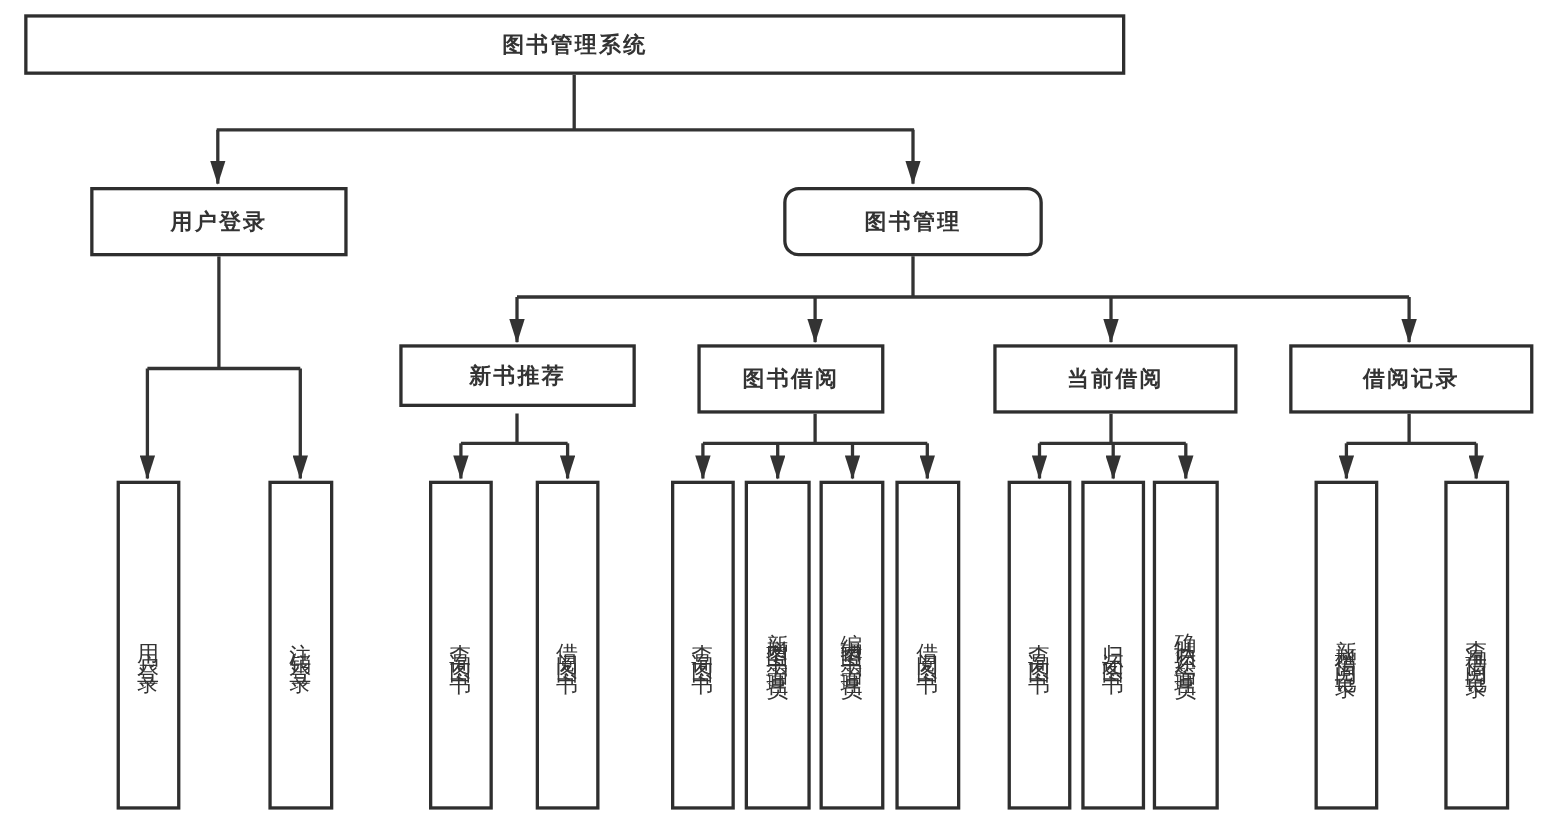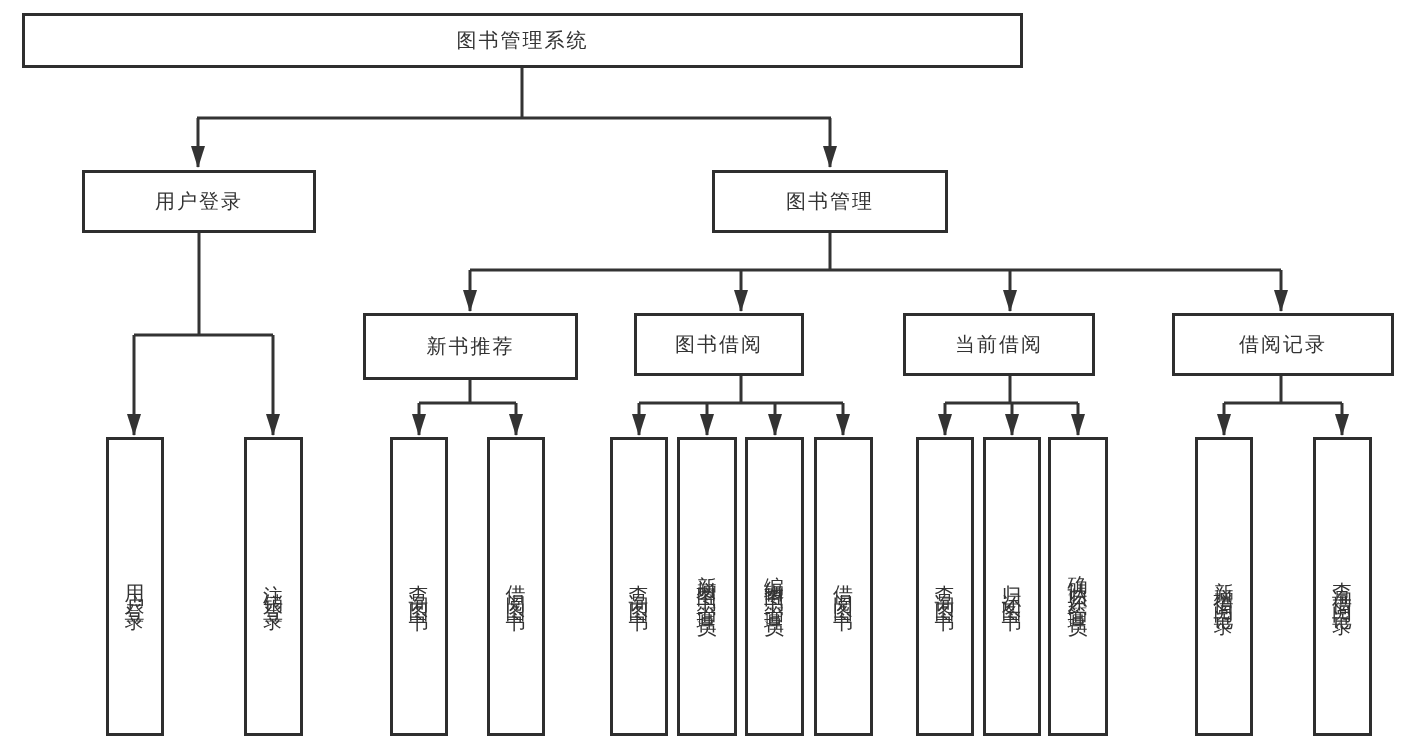--- a/index.html
+++ b/index.html
@@ -27,20 +27,21 @@
     display: flex;
     align-items: center;
     justify-content: center;
     color: #333333;
   }
   .h-label {
     font-size: 20px;
     letter-spacing: 2px;
     color: #333333;
     white-space: nowrap;
+    font-weight: bold;
   }
   .leaf {
     width: 58px;
     top: 437px;
     height: 299px;
   }
   .v-label {
     writing-mode: vertical-rl;
     text-orientation: mixed;
     font-size: 20px;
@@ -105,31 +106,31 @@
     <line x1="1342" y1="403" x2="1342" y2="435" stroke="#333333" stroke-width="3" marker-end="url(#arrow)"></line>
   </svg>
 
   <div class="box" style="left:22px; top:13px; width:1001px; height:55px;">
     <span class="h-label">图书管理系统</span>
   </div>
 
   <div class="box" style="left:82px; top:170px; width:234px; height:63px;">
     <span class="h-label">用户登录</span>
   </div>
-  <div class="box" style="left:712px; top:170px; width:236px; height:63px;">
+  <div class="box" style="left:712px; top:170px; width:236px; height:63px;border-radius:14px;">
     <span class="h-label">图书管理</span>
   </div>
 
-  <div class="box" style="left:363px; top:313px; width:215px; height:67px;">
+  <div class="box" style="left:363px; top:313px; width:215px; height:57px;">
     <span class="h-label">新书推荐</span>
   </div>
   <div class="box" style="left:634px; top:313px; width:170px; height:63px;">
     <span class="h-label">图书借阅</span>
   </div>
-  <div class="box" style="left:903px; top:313px; width:192px; height:63px;">
+  <div class="box" style="left:903px; top:313px; width:222px; height:63px;">
     <span class="h-label">当前借阅</span>
   </div>
   <div class="box" style="left:1172px; top:313px; width:222px; height:63px;">
     <span class="h-label">借阅记录</span>
   </div>
 
   <div class="box leaf" style="left:106px;">
     <span class="v-label">用户登录</span>
   </div>
   <div class="box leaf" style="left:244px; width:59px;">

